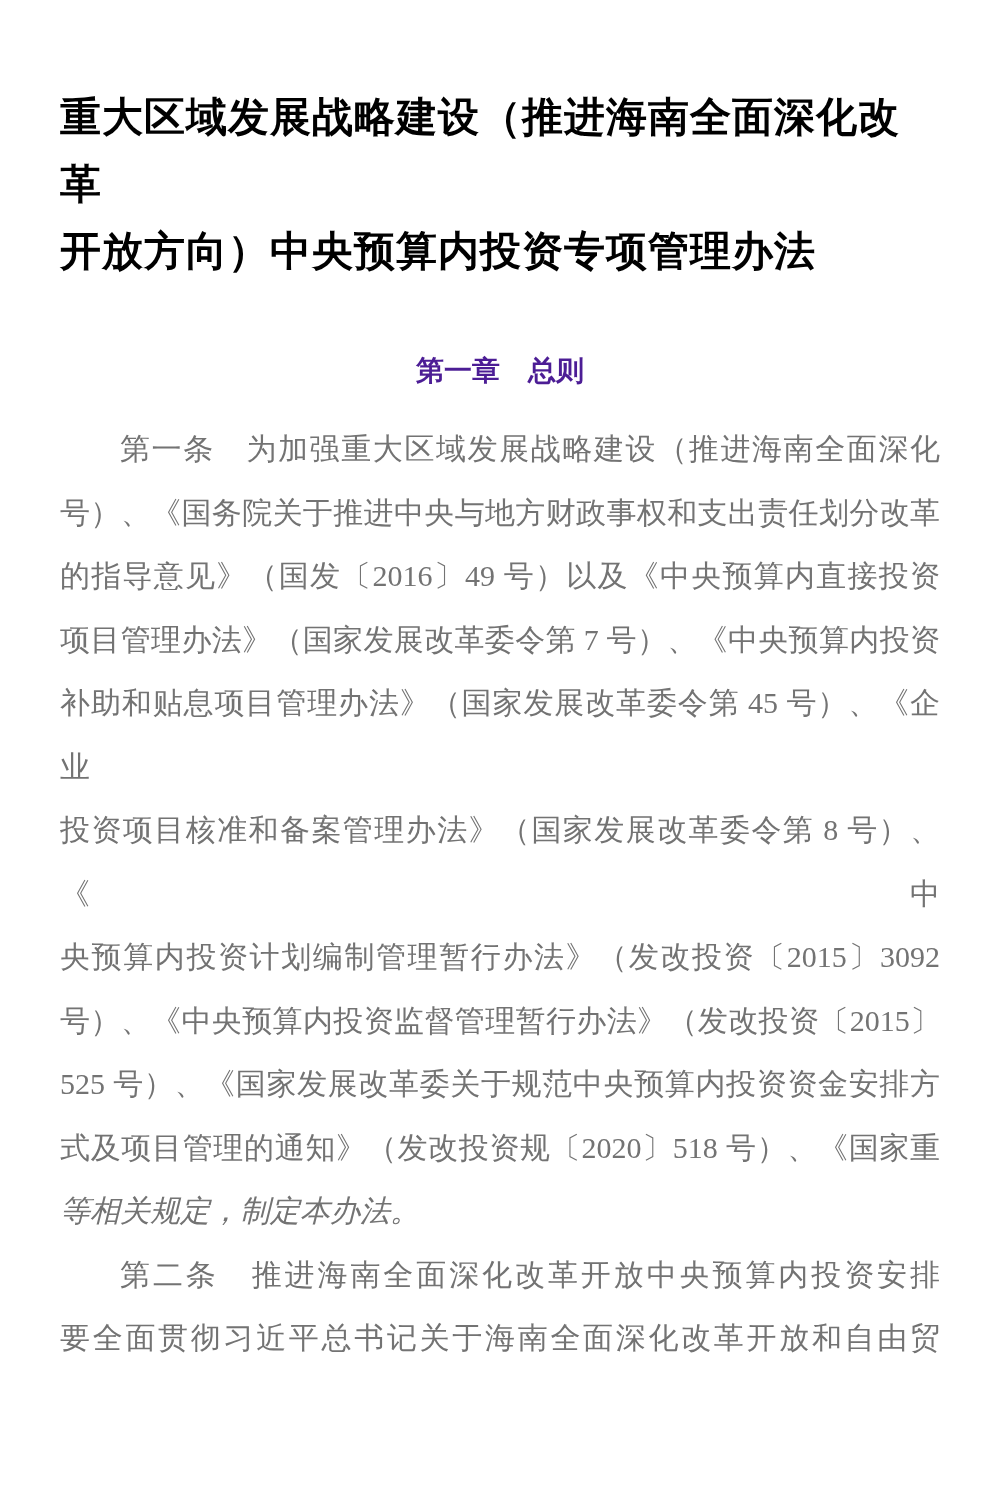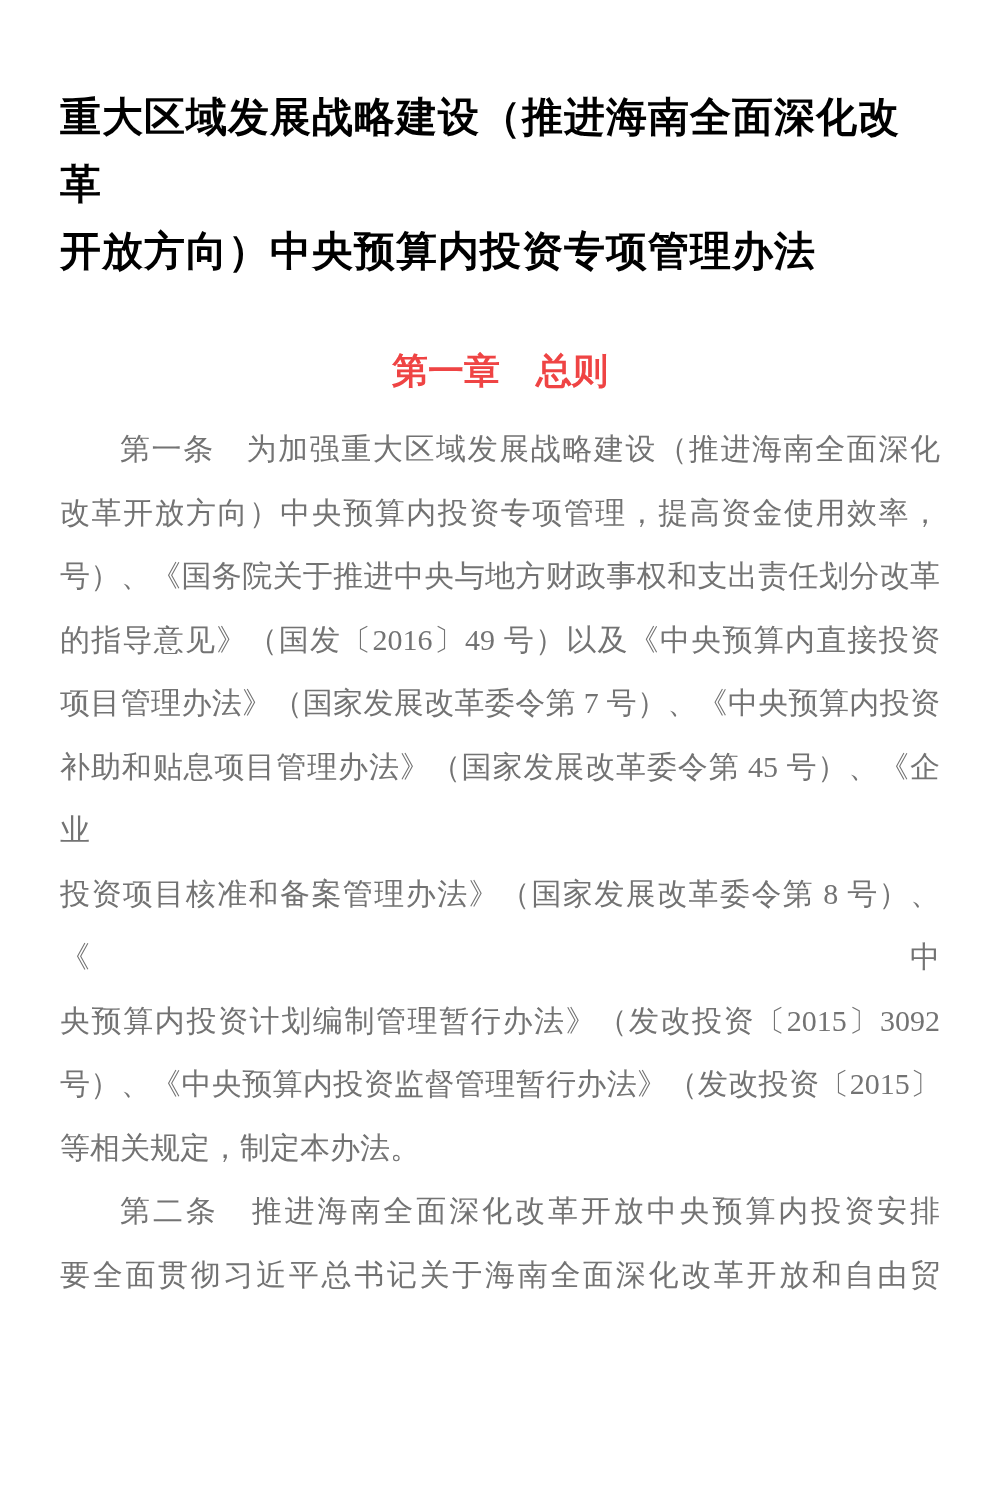--- a/index.html
+++ b/index.html
@@ -18,64 +18,65 @@
     font-size: 41px;
     line-height: 67px;
     text-align: left;
     color: #000000;
     letter-spacing: 1px;
   }
   .chapter-heading {
     margin-top: 64px;
     font-family: "Liberation Sans", sans-serif;
     font-weight: 700;
-    font-size: 36px;
+    font-size: 28px;
     line-height: 44px;
     text-align: center;
-    color: #ef4444;
+    color: #4c1d95;
   }
   .body-text {
     margin-top: 24px;
     font-family: "Liberation Serif", serif;
   }
   .body-line {
     font-size: 30px;
     line-height: 63.5px;
     color: #737373;
     text-align: justify;
     text-align-last: justify;
     text-justify: inter-character;
   }
   .indent { text-indent: 2em; }
-  .para-end { text-align-last: left; }
+  .para-end { text-align-last: left; font-style: italic; }
 </style>
 </head>
 <body>
 
 <div class="page">
 
   <div class="doc-title">
     <div>重大区域发展战略建设（推进海南全面深化改革</div>
     <div>开放方向）中央预算内投资专项管理办法</div>
   </div>
 
   <div class="chapter-heading">第一章　总则</div>
 
   <div class="body-text">
 
     <div>
       <div class="body-line indent">第一条　为加强重大区域发展战略建设（推进海南全面深化</div>
-      <div class="body-line">改革开放方向）中央预算内投资专项管理，提高资金使用效率，</div>
       <div class="body-line">号）、《国务院关于推进中央与地方财政事权和支出责任划分改革</div>
       <div class="body-line">的指导意见》（国发〔2016〕49 号）以及《中央预算内直接投资</div>
       <div class="body-line">项目管理办法》（国家发展改革委令第 7 号）、《中央预算内投资</div>
       <div class="body-line">补助和贴息项目管理办法》（国家发展改革委令第 45 号）、《企业</div>
       <div class="body-line">投资项目核准和备案管理办法》（国家发展改革委令第 8 号）、《中</div>
       <div class="body-line">央预算内投资计划编制管理暂行办法》（发改投资〔2015〕3092</div>
       <div class="body-line">号）、《中央预算内投资监督管理暂行办法》（发改投资〔2015〕</div>
+      <div class="body-line">525 号）、《国家发展改革委关于规范中央预算内投资资金安排方</div>
+      <div class="body-line">式及项目管理的通知》（发改投资规〔2020〕518 号）、《国家重</div>
       <div class="body-line para-end">等相关规定，制定本办法。</div>
     </div>
 
     <div>
       <div class="body-line indent">第二条　推进海南全面深化改革开放中央预算内投资安排</div>
       <div class="body-line">要全面贯彻习近平总书记关于海南全面深化改革开放和自由贸</div>
 
     </div>
 
   </div>

